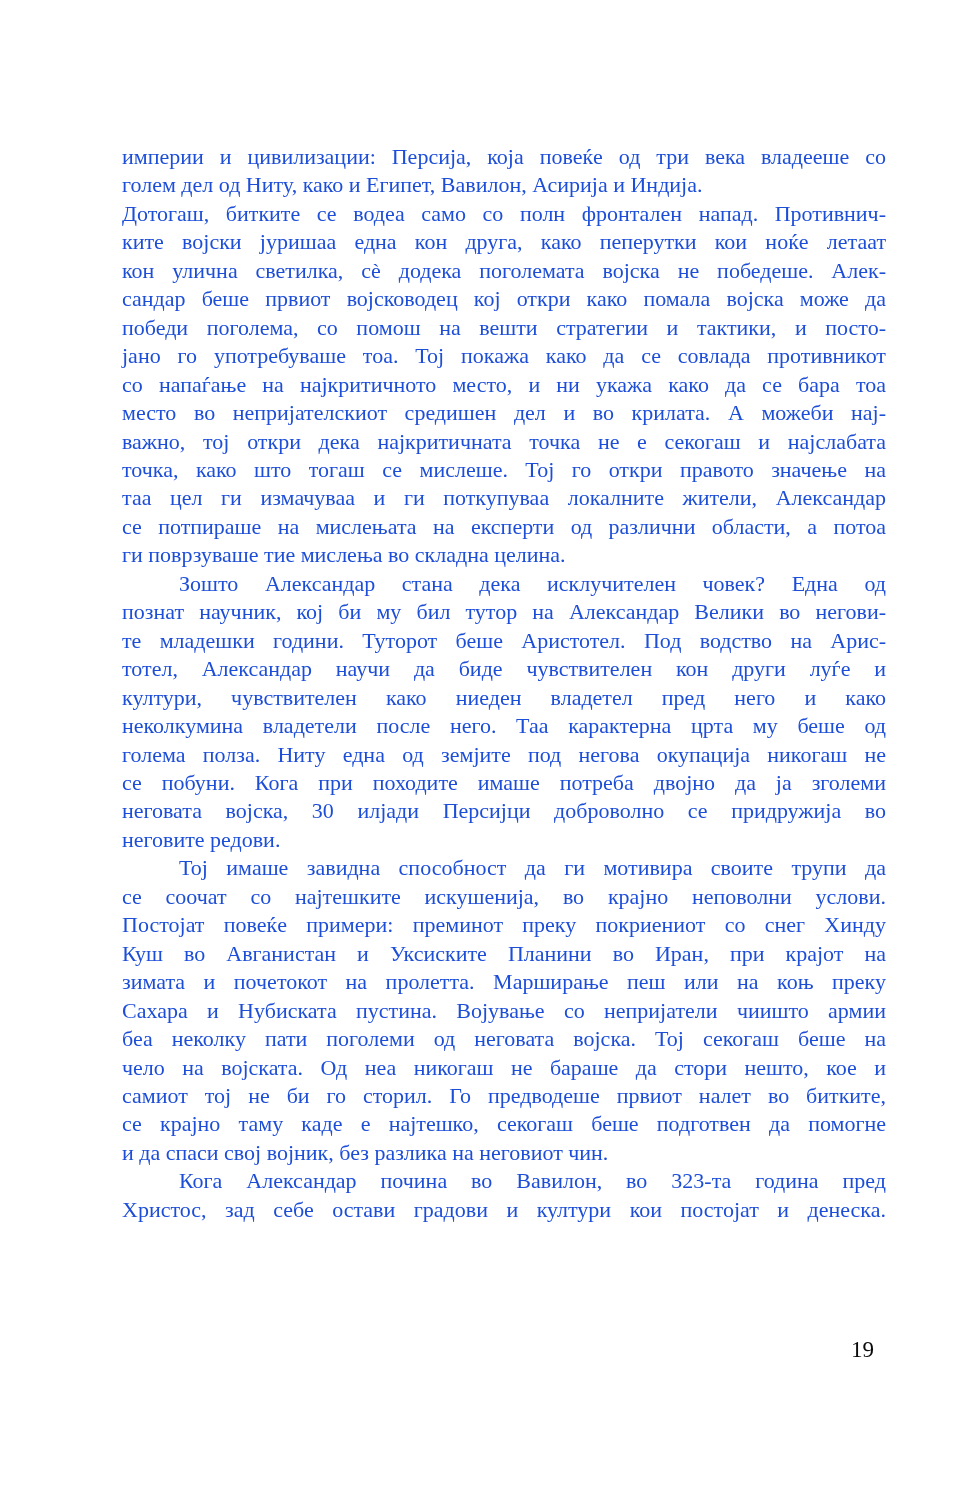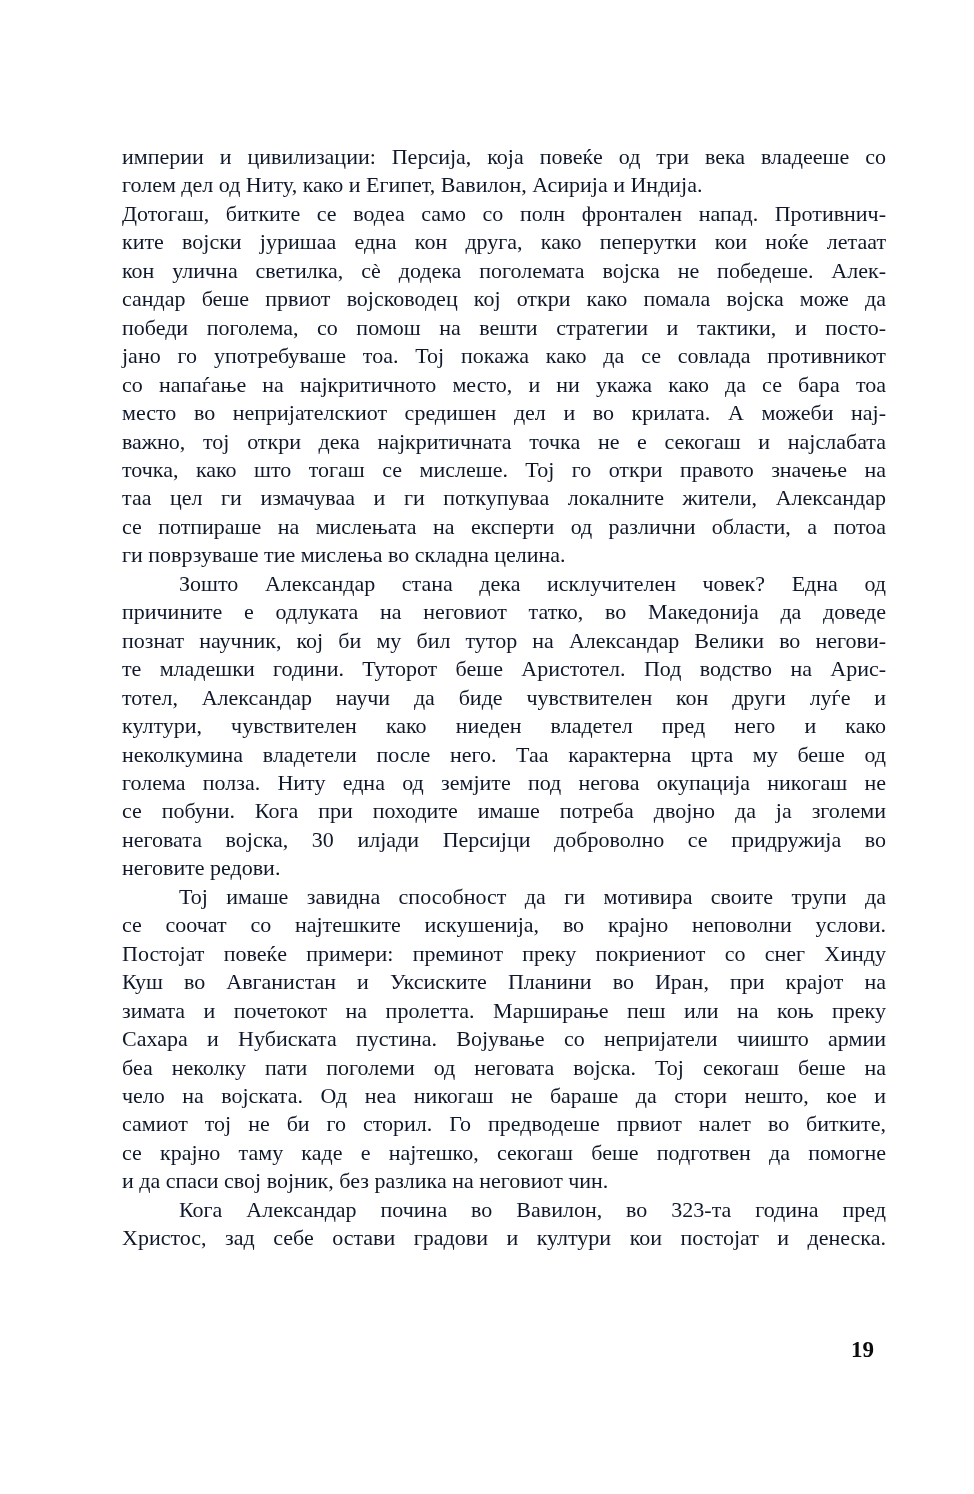--- a/index.html
+++ b/index.html
@@ -15,21 +15,21 @@
     background: #ffffff;
     overflow: hidden;
   }
   .text-block {
     position: absolute;
     left: 122px;
     top: 143px;
     width: 764px;
     font-size: 22px;
     line-height: 28.45px;
-    color: #0f172a;
+    color: #1d4ed8;
   }
   .paragraph { margin: 0; }
   .line {
     text-align: justify;
     text-align-last: justify;
   }
   .line.flush {
     text-align-last: left;
   }
   .line.indent {
@@ -37,21 +37,20 @@
   }
   .page-number {
     position: absolute;
     left: 122px;
     top: 1337px;
     width: 764px;
     padding-right: 12px;
     text-align: right;
     font-size: 23px;
     color: #0b0b0b;
-    font-weight: bold;
   }
 </style>
 </head>
 <body>
 
 <div class="page">
   <div class="text-block" id="text-block">
       <div class="paragraph">
         <div class="line">империи и цивилизации: Персија, која повеќе од три века владееше со</div>
         <div class="line flush">голем дел од Ниту, како и Египет, Вавилон, Асирија и Индија.</div>
@@ -66,21 +65,20 @@
         <div class="line">со напаѓање на најкритичното место, и ни укажа како да се бара тоа</div>
         <div class="line">место во непријателскиот средишен дел и во крилата. А можеби нај-</div>
         <div class="line">важно, тој откри дека најкритичната точка не е секогаш и најслабата</div>
         <div class="line">точка, како што тогаш се мислеше. Тој го откри правото значење на</div>
         <div class="line">таа цел ги измачуваа и ги поткупуваа локалните жители, Александар</div>
         <div class="line">се потпираше на мислењата на експерти од различни области, а потоа</div>
         <div class="line flush">ги поврзуваше тие мислења во складна целина.</div>
       </div>
       <div class="paragraph">
         <div class="line indent">Зошто Александар стана дека исклучителен човек? Една од</div>
-        <div class="line">причините е одлуката на неговиот татко, во Македонија да доведе</div>
         <div class="line">познат научник, кој би му бил тутор на Александар Велики во негови-</div>
         <div class="line">те младешки години. Туторот беше Аристотел. Под водство на Арис-</div>
         <div class="line">тотел, Александар научи да биде чувствителен кон други луѓе и</div>
         <div class="line">култури, чувствителен како ниеден владетел пред него и како</div>
         <div class="line">неколкумина владетели после него. Таа карактерна црта му беше од</div>
         <div class="line">голема полза. Ниту една од земјите под негова окупација никогаш не</div>
         <div class="line">се побуни. Кога при походите имаше потреба двојно да ја зголеми</div>
         <div class="line">неговата војска, 30 илјади Персијци доброволно се придружија во</div>
         <div class="line flush">неговите редови.</div>
       </div>

